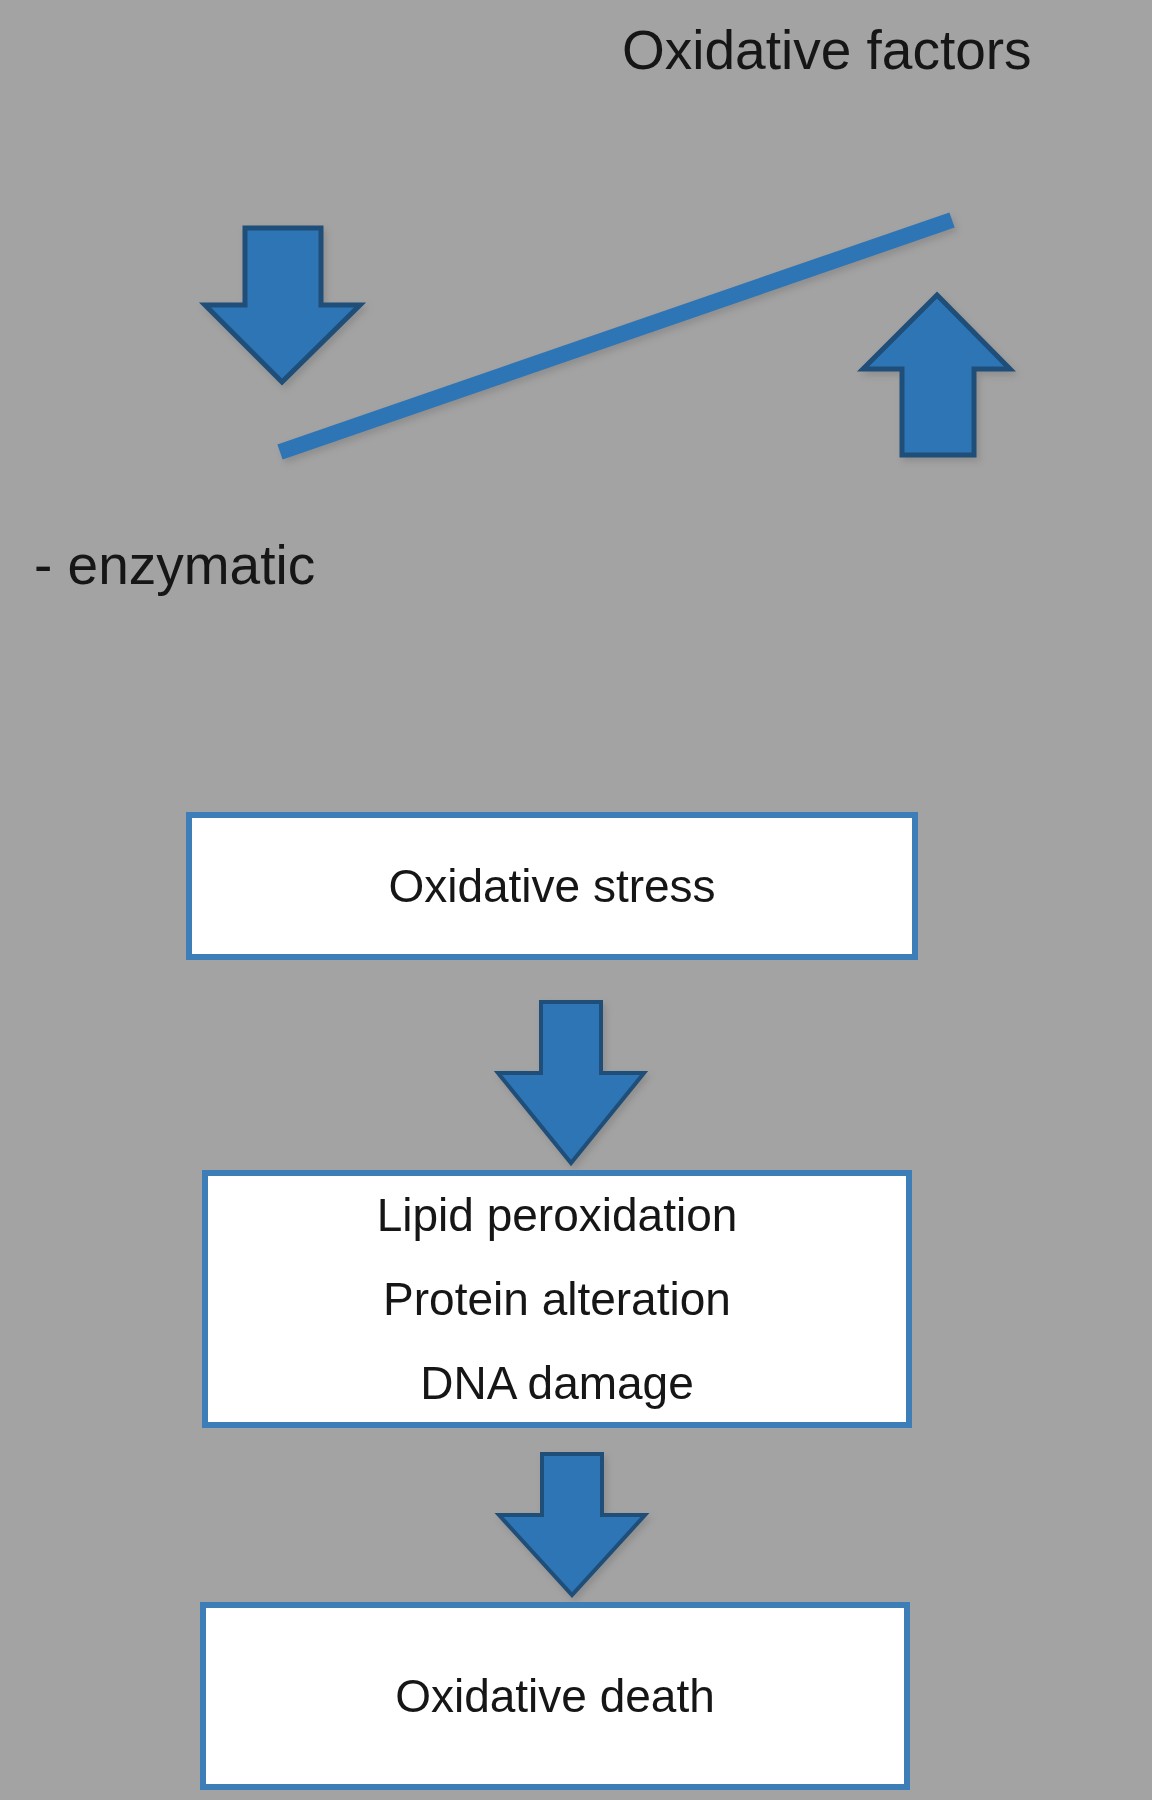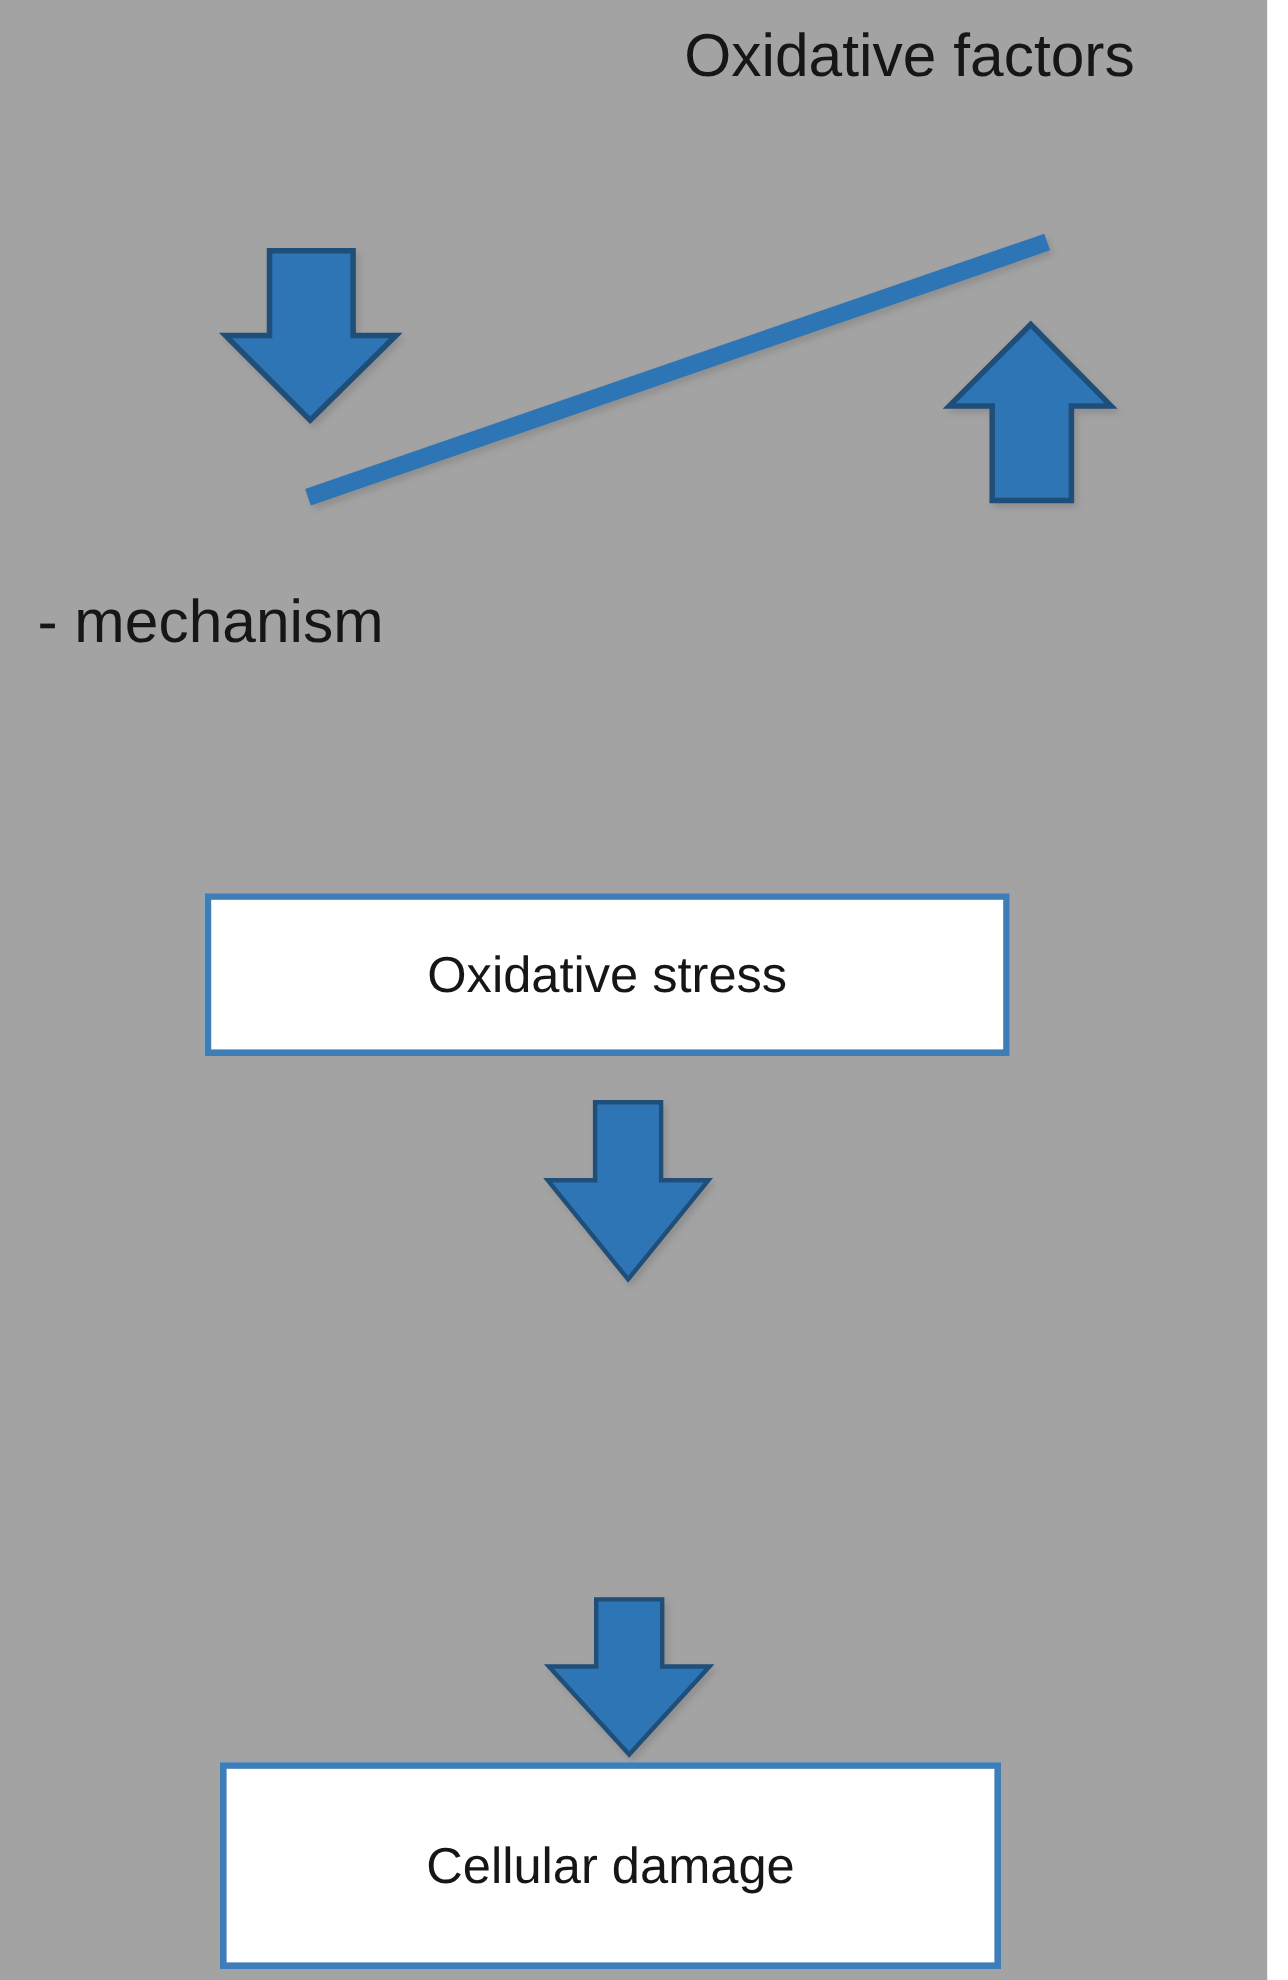--- a/index.html
+++ b/index.html
@@ -91,33 +91,38 @@
 
   <svg class="abs soft-shadow" style="left:265px; top:200px;" width="700" height="270" viewBox="0 0 700 270">
     <line class="balance-line-stroke" x1="15" y1="252" x2="687" y2="20"></line>
   </svg>
 
   <svg class="abs shape soft-shadow" style="left:860px; top:292px;" width="153" height="166" viewBox="0 0 153 166">
     <polygon points="77,3 150,77 114,77 114,163 42,163 42,77 3,77" stroke-width="5"></polygon>
   </svg>
 
   <div class="abs antioxidant">
-    <div>- mechanism</div>
+    <div>- enzymatic</div>
   </div>
 
   <div class="abs flow-box box-1">
     <div>Oxidative stress</div>
   </div>
 
   <svg class="abs shape soft-shadow" style="left:496px; top:1000px;" width="150" height="165" viewBox="0 0 150 165">
     <polygon points="45,2 105,2 105,73 148,73 75,163 2,73 45,73" stroke-width="4"></polygon>
   </svg>
 
+  <div class="abs flow-box box-2">
+    <div>Lipid peroxidation</div>
+    <div>Protein alteration</div>
+    <div>DNA damage</div>
+  </div>
 
   <svg class="abs shape soft-shadow" style="left:497px; top:1452px;" width="150" height="145" viewBox="0 0 150 145">
     <polygon points="45,2 105,2 105,63 148,63 75,143 2,63 45,63" stroke-width="4"></polygon>
   </svg>
 
   <div class="abs flow-box box-3">
-    <div>Cellular damage</div>
+    <div>Oxidative death</div>
   </div>
 
 </div>
 
 </body></html>

